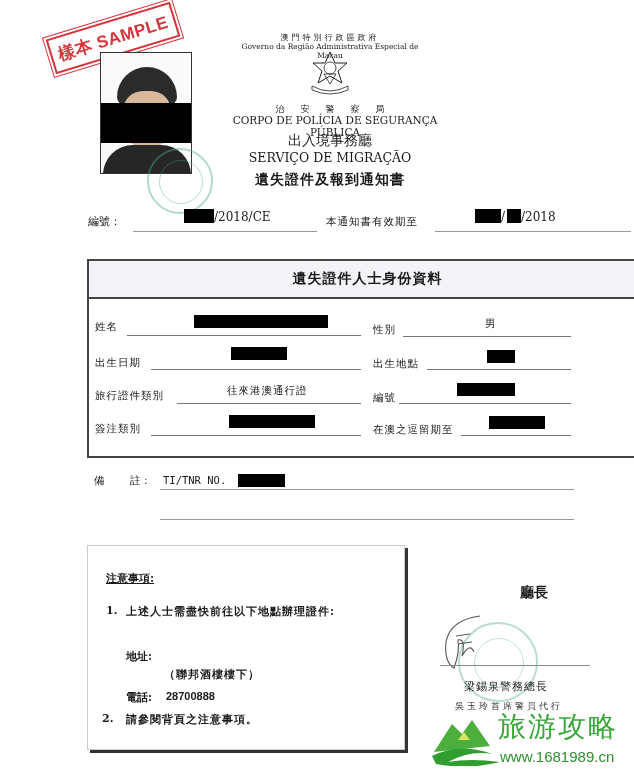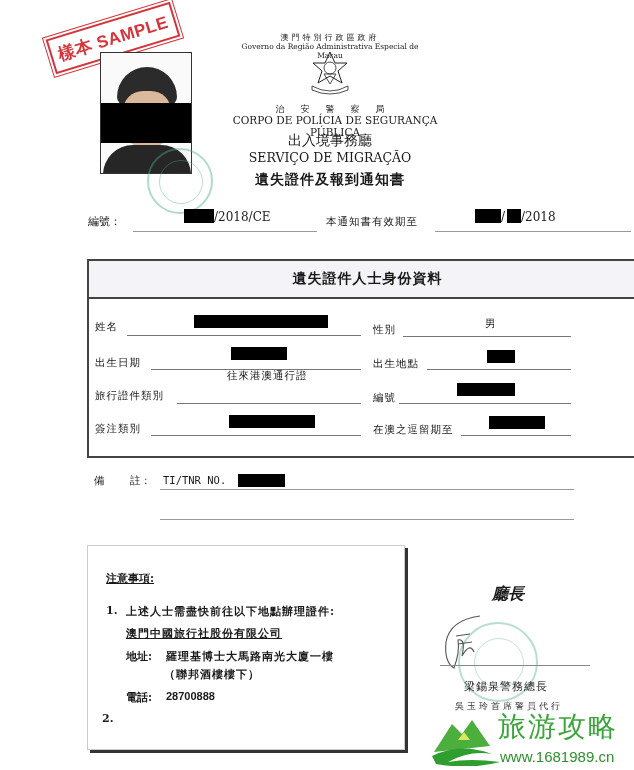--- a/index.html
+++ b/index.html
@@ -86,21 +86,21 @@
   .n-co { left: 38px; top: 67px; text-decoration: underline; letter-spacing: 1px; }
   .n-addr-l { left: 38px; top: 90px; }
   .n-addr { left: 78px; top: 90px; letter-spacing: 1px; }
   .n-addr2 { left: 76px; top: 108px; letter-spacing: 1px; }
   .n-tel-l { left: 38px; top: 131px; }
   .n-tel { left: 78px; top: 131px; font-family: "Liberation Sans", sans-serif; font-weight: normal; }
   .n-2 { left: 14px; top: 153px; }
   .n-2t { left: 38px; top: 153px; letter-spacing: 1px; }
 
   
-  .sig-title { position: absolute; left: 492px; top: 584px; font-size: 16px; font-weight: bold; font-style: italic; }
+  .sig-title { position: absolute; left: 520px; top: 584px; font-size: 14px; font-weight: bold; }
   .sig-scribble { position: absolute; left: 440px; top: 612px; width: 60px; height: 60px; }
   .sig-line { position: absolute; left: 440px; top: 665px; width: 150px; border-top: 1px solid #888; }
   .sig-name { position: absolute; left: 464px; top: 679px; font-size: 11px; letter-spacing: 1px; }
   .sig-sub { position: absolute; left: 455px; top: 700px; font-size: 9px; letter-spacing: 3px; color: #333; }
 
   
   .wm { position: absolute; left: 430px; top: 708px; width: 204px; height: 62px; }
   .wm-logo { position: absolute; left: 0; top: 4px; width: 78px; height: 54px; }
   .wm-title { position: absolute; left: 68px; top: 0px; font-family: "DejaVu Serif", serif; font-size: 28px; color: #3aa53a; letter-spacing: 2px; text-shadow: 1px 1px 0 #fff; }
   .wm-url { position: absolute; left: 70px; top: 40px; font-family: "Liberation Sans", sans-serif; font-size: 15px; color: #2f8f2f; }
@@ -157,21 +157,21 @@
 
   <div class="field-label" style="left:6px; top:95px;">出生日期</div>
   <div class="field-line" style="left:62px; top:108px; width:210px;"></div>
   <div class="redact" style="left:142px; top:86px; width:56px; height:13px;"></div>
   <div class="field-label" style="left:284px; top:96px;">出生地點</div>
   <div class="field-line" style="left:338px; top:108px; width:144px;"></div>
   <div class="redact" style="left:398px; top:89px; width:28px; height:13px;"></div>
 
   <div class="field-label" style="left:6px; top:128px;">旅行證件類別</div>
   <div class="field-line" style="left:88px; top:142px; width:184px;"></div>
-  <div class="field-val" style="left:138px; top:108px;">往來港澳通行證</div>
+  <div class="field-val" style="left:138px; top:123px;">往來港澳通行證</div>
   <div class="field-label" style="left:284px; top:130px;">編號</div>
   <div class="field-line" style="left:310px; top:142px; width:172px;"></div>
   <div class="redact" style="left:368px; top:122px; width:58px; height:13px;"></div>
 
   <div class="field-label" style="left:6px; top:161px;">簽注類別</div>
   <div class="field-line" style="left:62px; top:174px; width:210px;"></div>
   <div class="redact" style="left:140px; top:154px; width:86px; height:13px;"></div>
   <div class="field-label" style="left:284px; top:162px;">在澳之逗留期至</div>
   <div class="field-line" style="left:372px; top:174px; width:110px;"></div>
   <div class="redact" style="left:400px; top:155px; width:56px; height:13px;"></div>
@@ -181,27 +181,26 @@
 <div class="rmk-label2">註：</div>
 <div class="rmk-val">TI/TNR  NO.</div>
 <div class="rmk-redact"></div>
 <div class="rmk-line1"></div>
 <div class="rmk-line2"></div>
 
 <div class="notice">
   <div class="n n-title">注意事項:</div>
   <div class="n n-1">1.</div>
   <div class="n n-1t">上述人士需盡快前往以下地點辦理證件:</div>
-  <div class="n n-co">澳門中國旅行社股份有限公司</div>
   <div class="n n-addr-l">地址:</div>
-  <div class="n n-addr">羅理基博士大馬路南光大廈一樓</div>
   <div class="n n-addr2">（聯邦酒樓樓下）</div>
   <div class="n n-tel-l">電話:</div>
   <div class="n n-tel">28700888</div>
   <div class="n n-2">2.</div>
+  <div class="n n-2t">請參閱背頁之注意事項。</div>
 </div>
 
 <div class="sig-title">廳長</div>
 <svg class="sig-scribble" viewBox="0 0 60 60">
   <path d="M40,4 Q10,8 6,30 Q4,50 14,56 Q20,40 18,28 Q26,26 22,44 Q30,30 34,40" fill="none" stroke="#555" stroke-width="1.1"></path>
   <path d="M16,24 L30,22 M18,32 L32,30" fill="none" stroke="#555" stroke-width="1"></path>
 </svg>
 <div class="sig-line"></div>
 <div class="sig-name">梁錫泉警務總長</div>
 <div class="sig-sub">吳玉玲首席警員代行</div>

